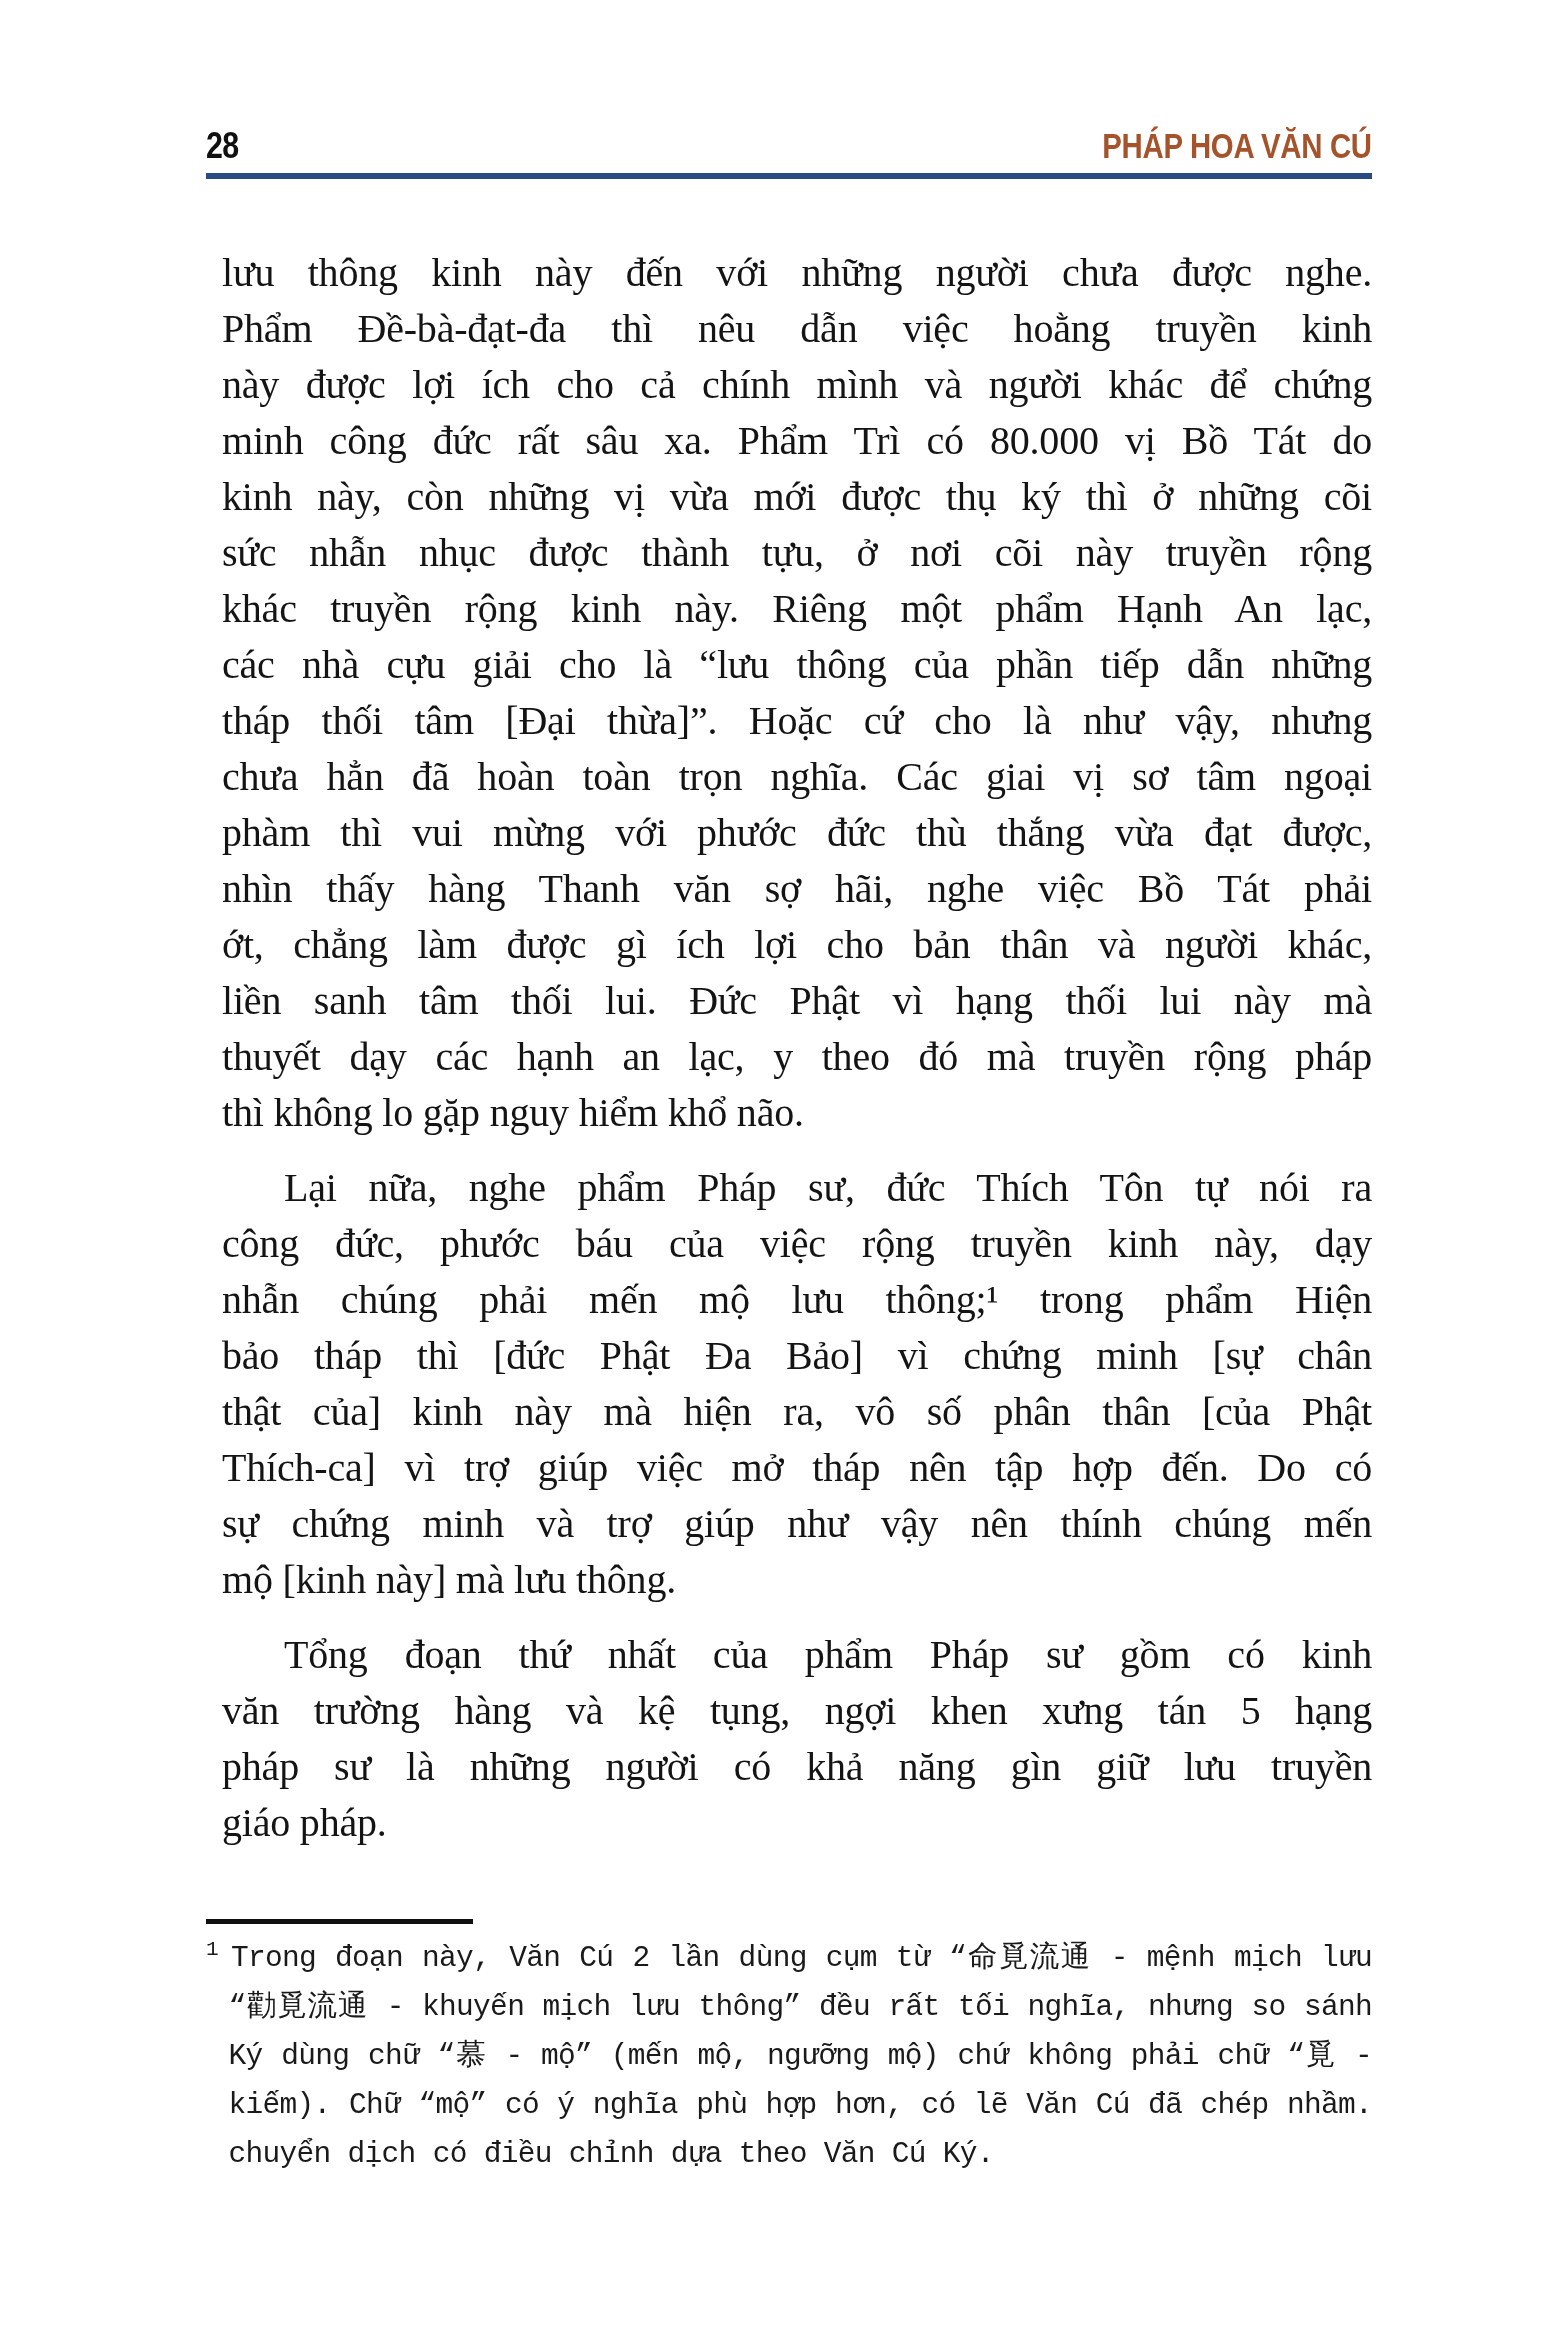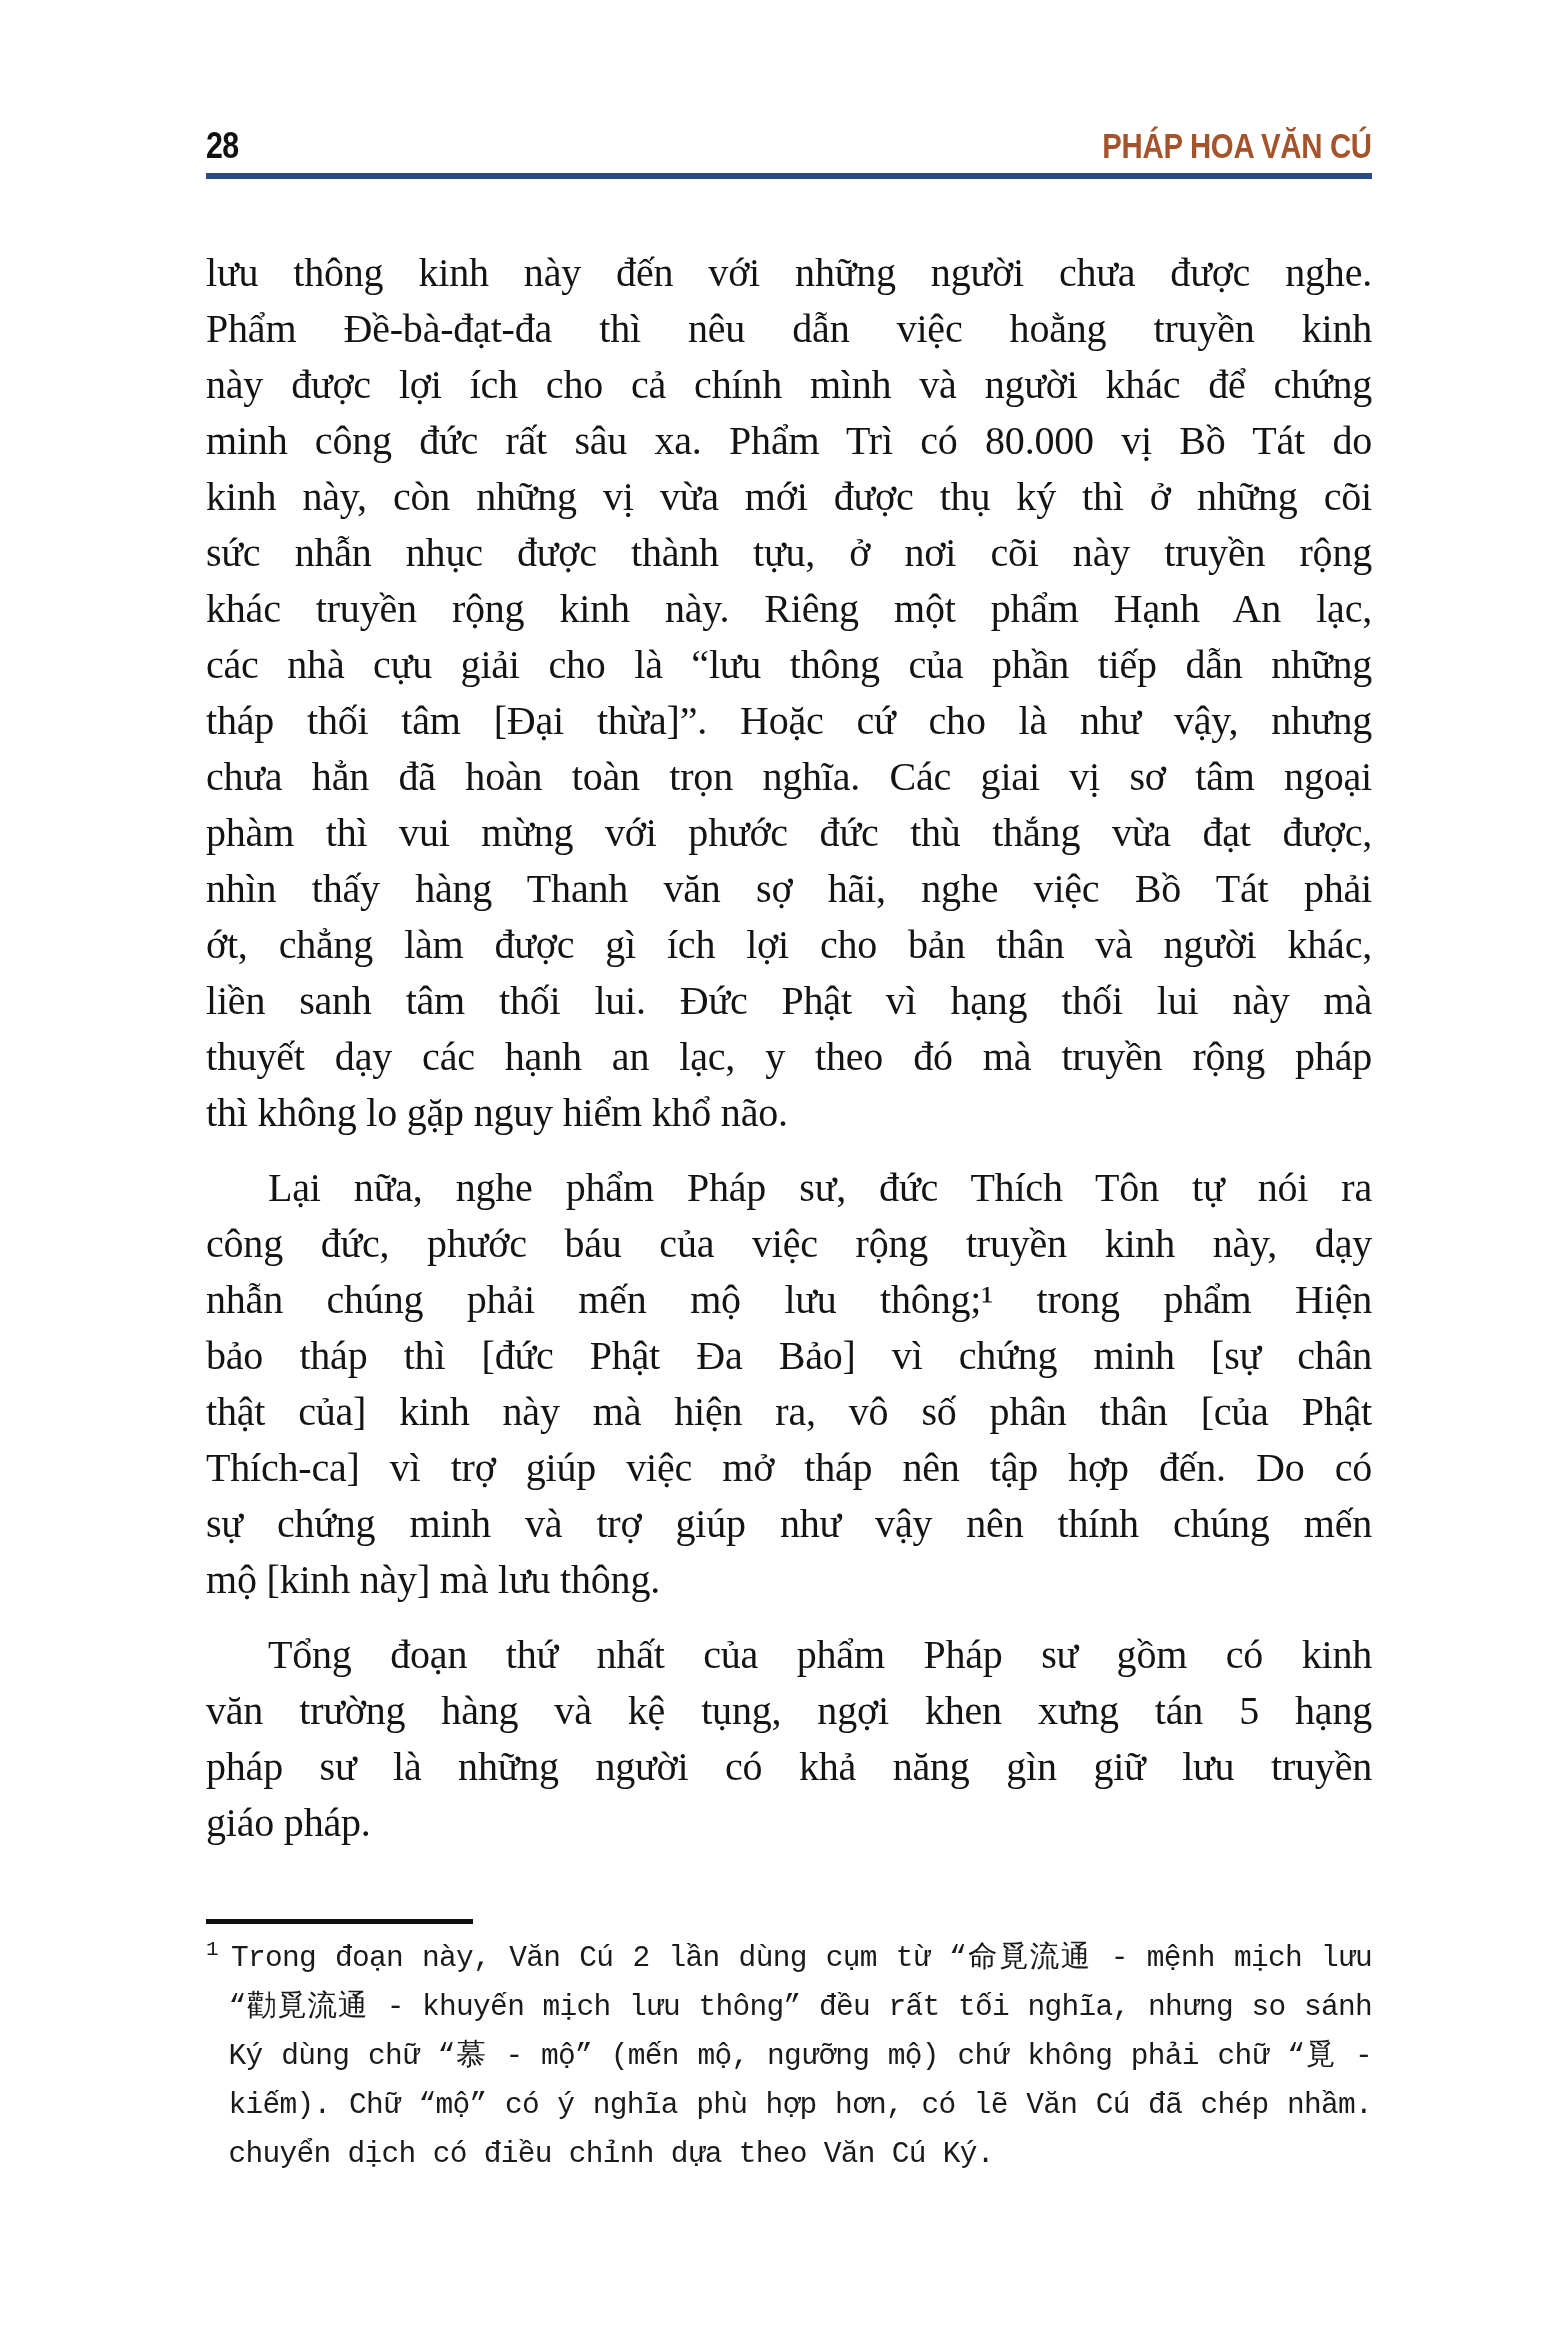--- a/index.html
+++ b/index.html
@@ -39,21 +39,21 @@
     background: var(--rule-color, #284A85);
   }
 
   
   .body-text {
     position: absolute;
     top: 245px; left: 206px; width: 1166px;
     font-size: 40px; line-height: 56px;
     letter-spacing: -0.2px;
   }
-  .paragraph { margin: 0 0 19px 0; }
+  .paragraph { margin: 0 0 19px 16px; }
   .line {
     height: 56px;
     text-align: justify;
     text-align-last: justify;
     overflow: hidden;
   }
   .line.last { text-align-last: left; }
   .line.first-indent { text-indent: 62px; }
 
   

